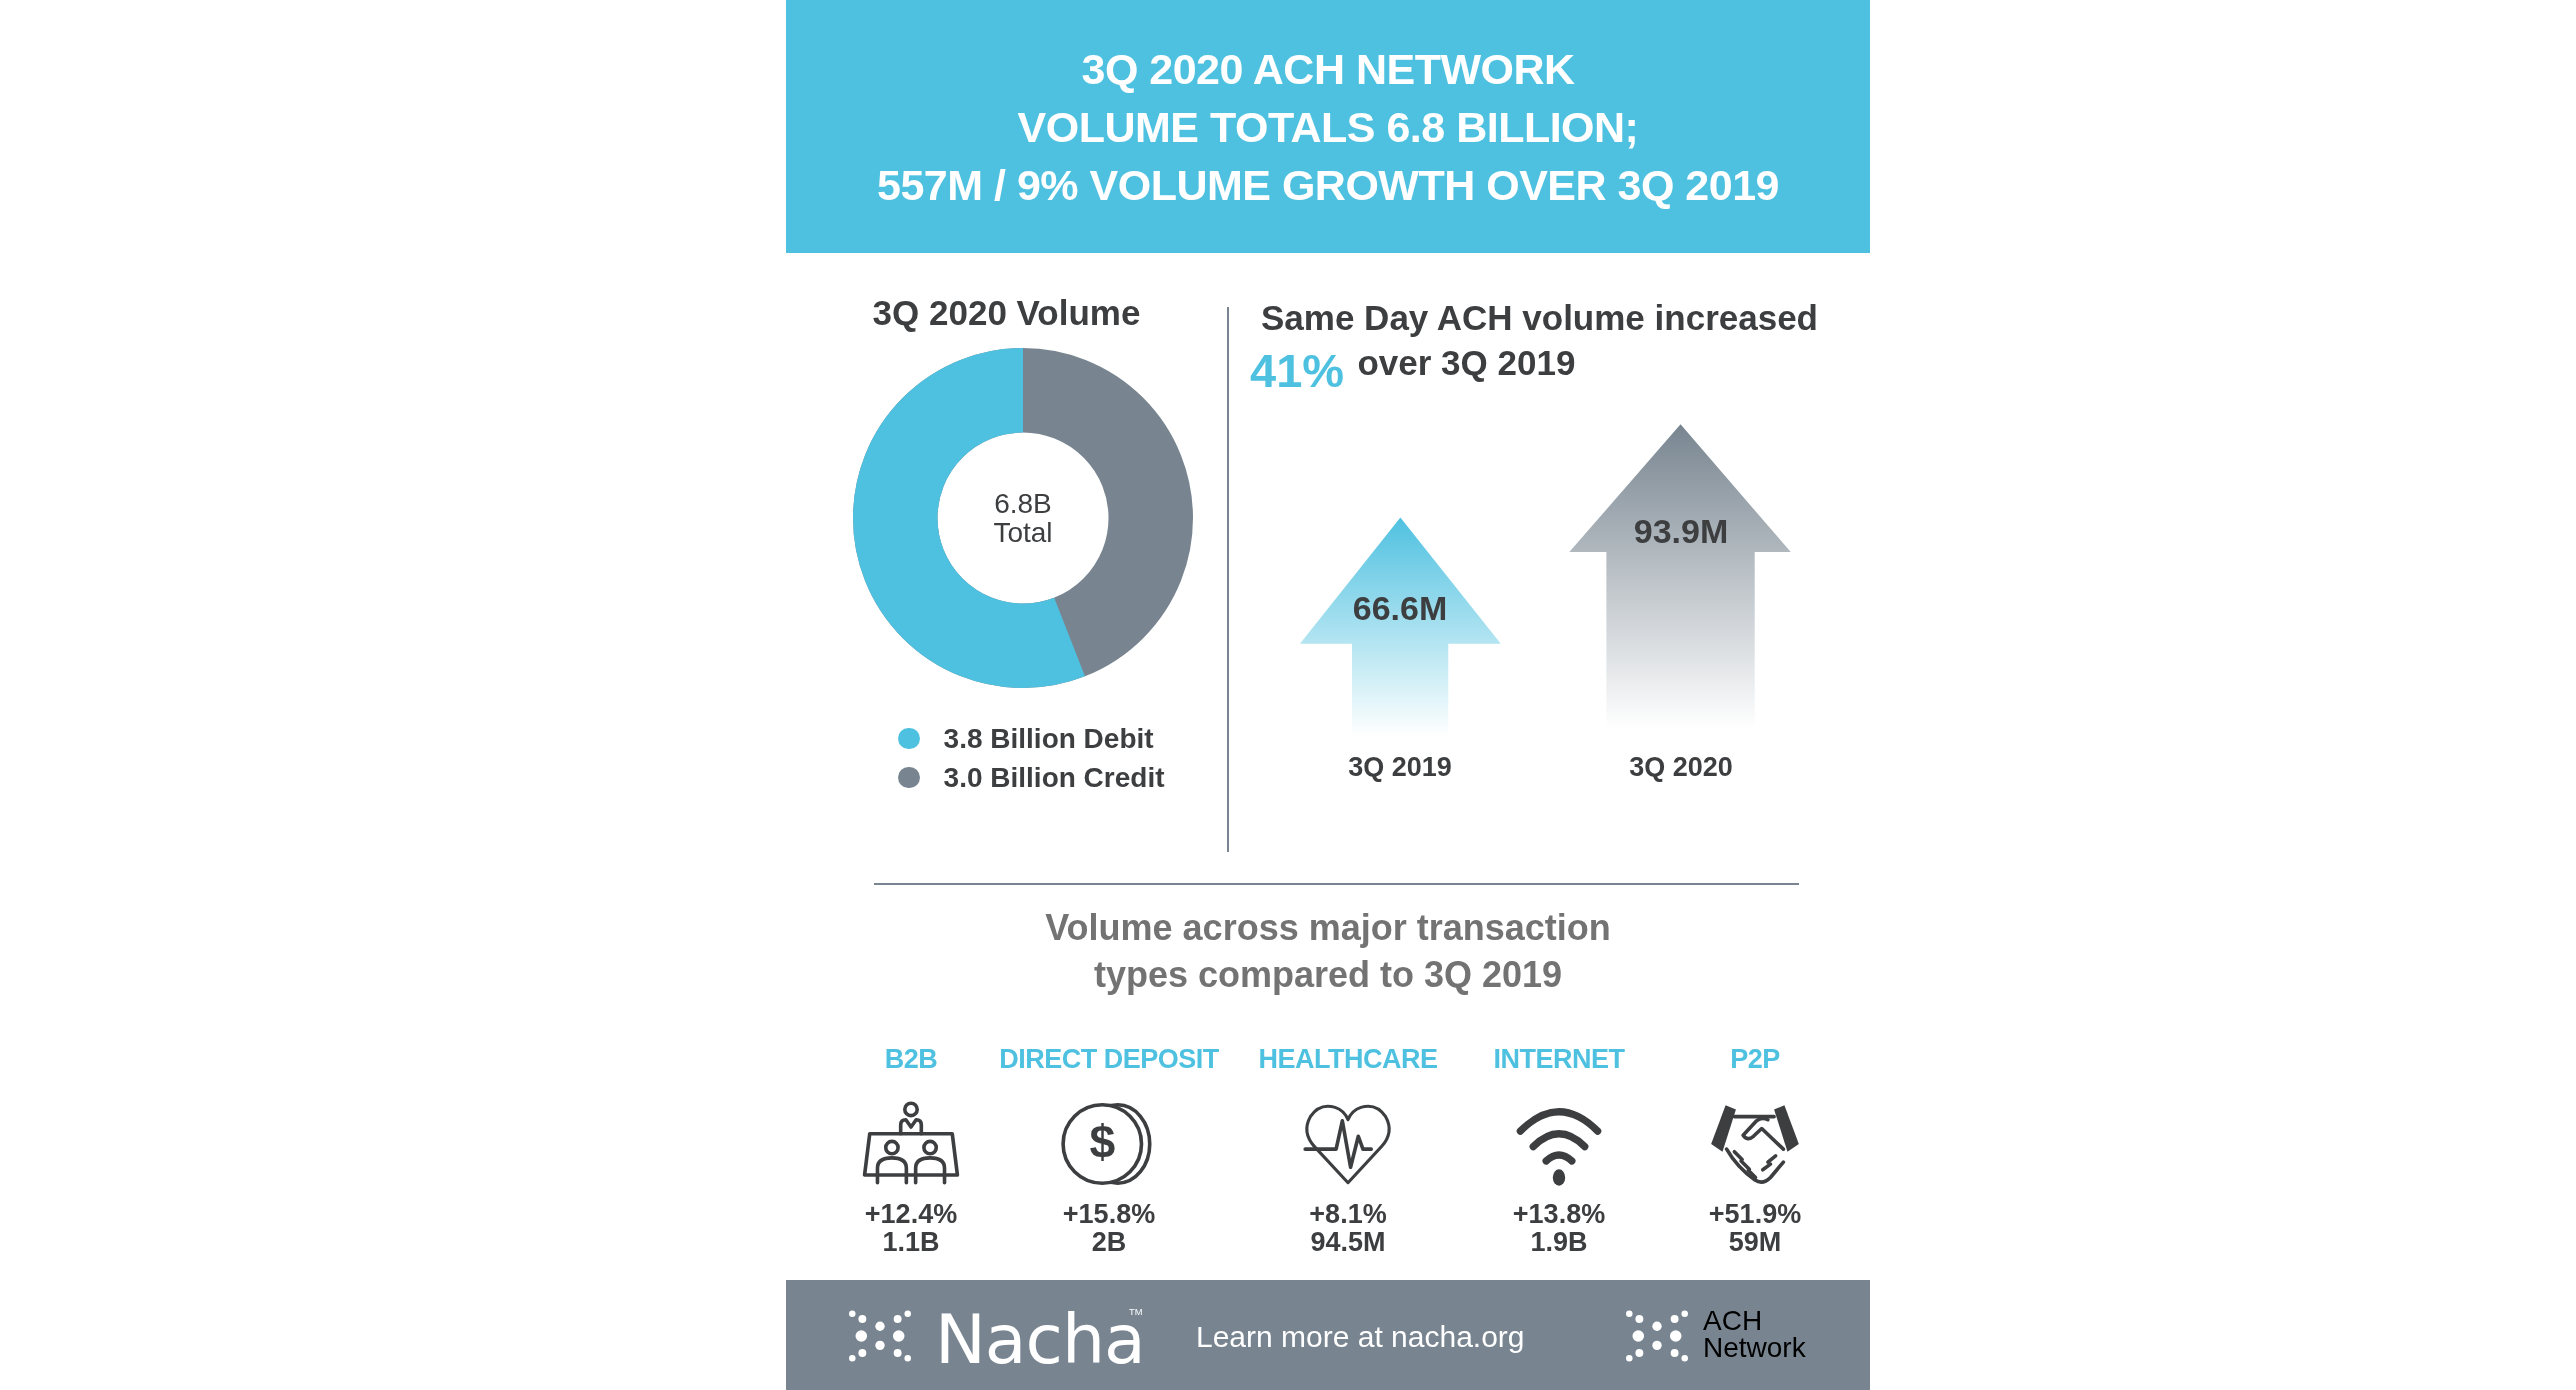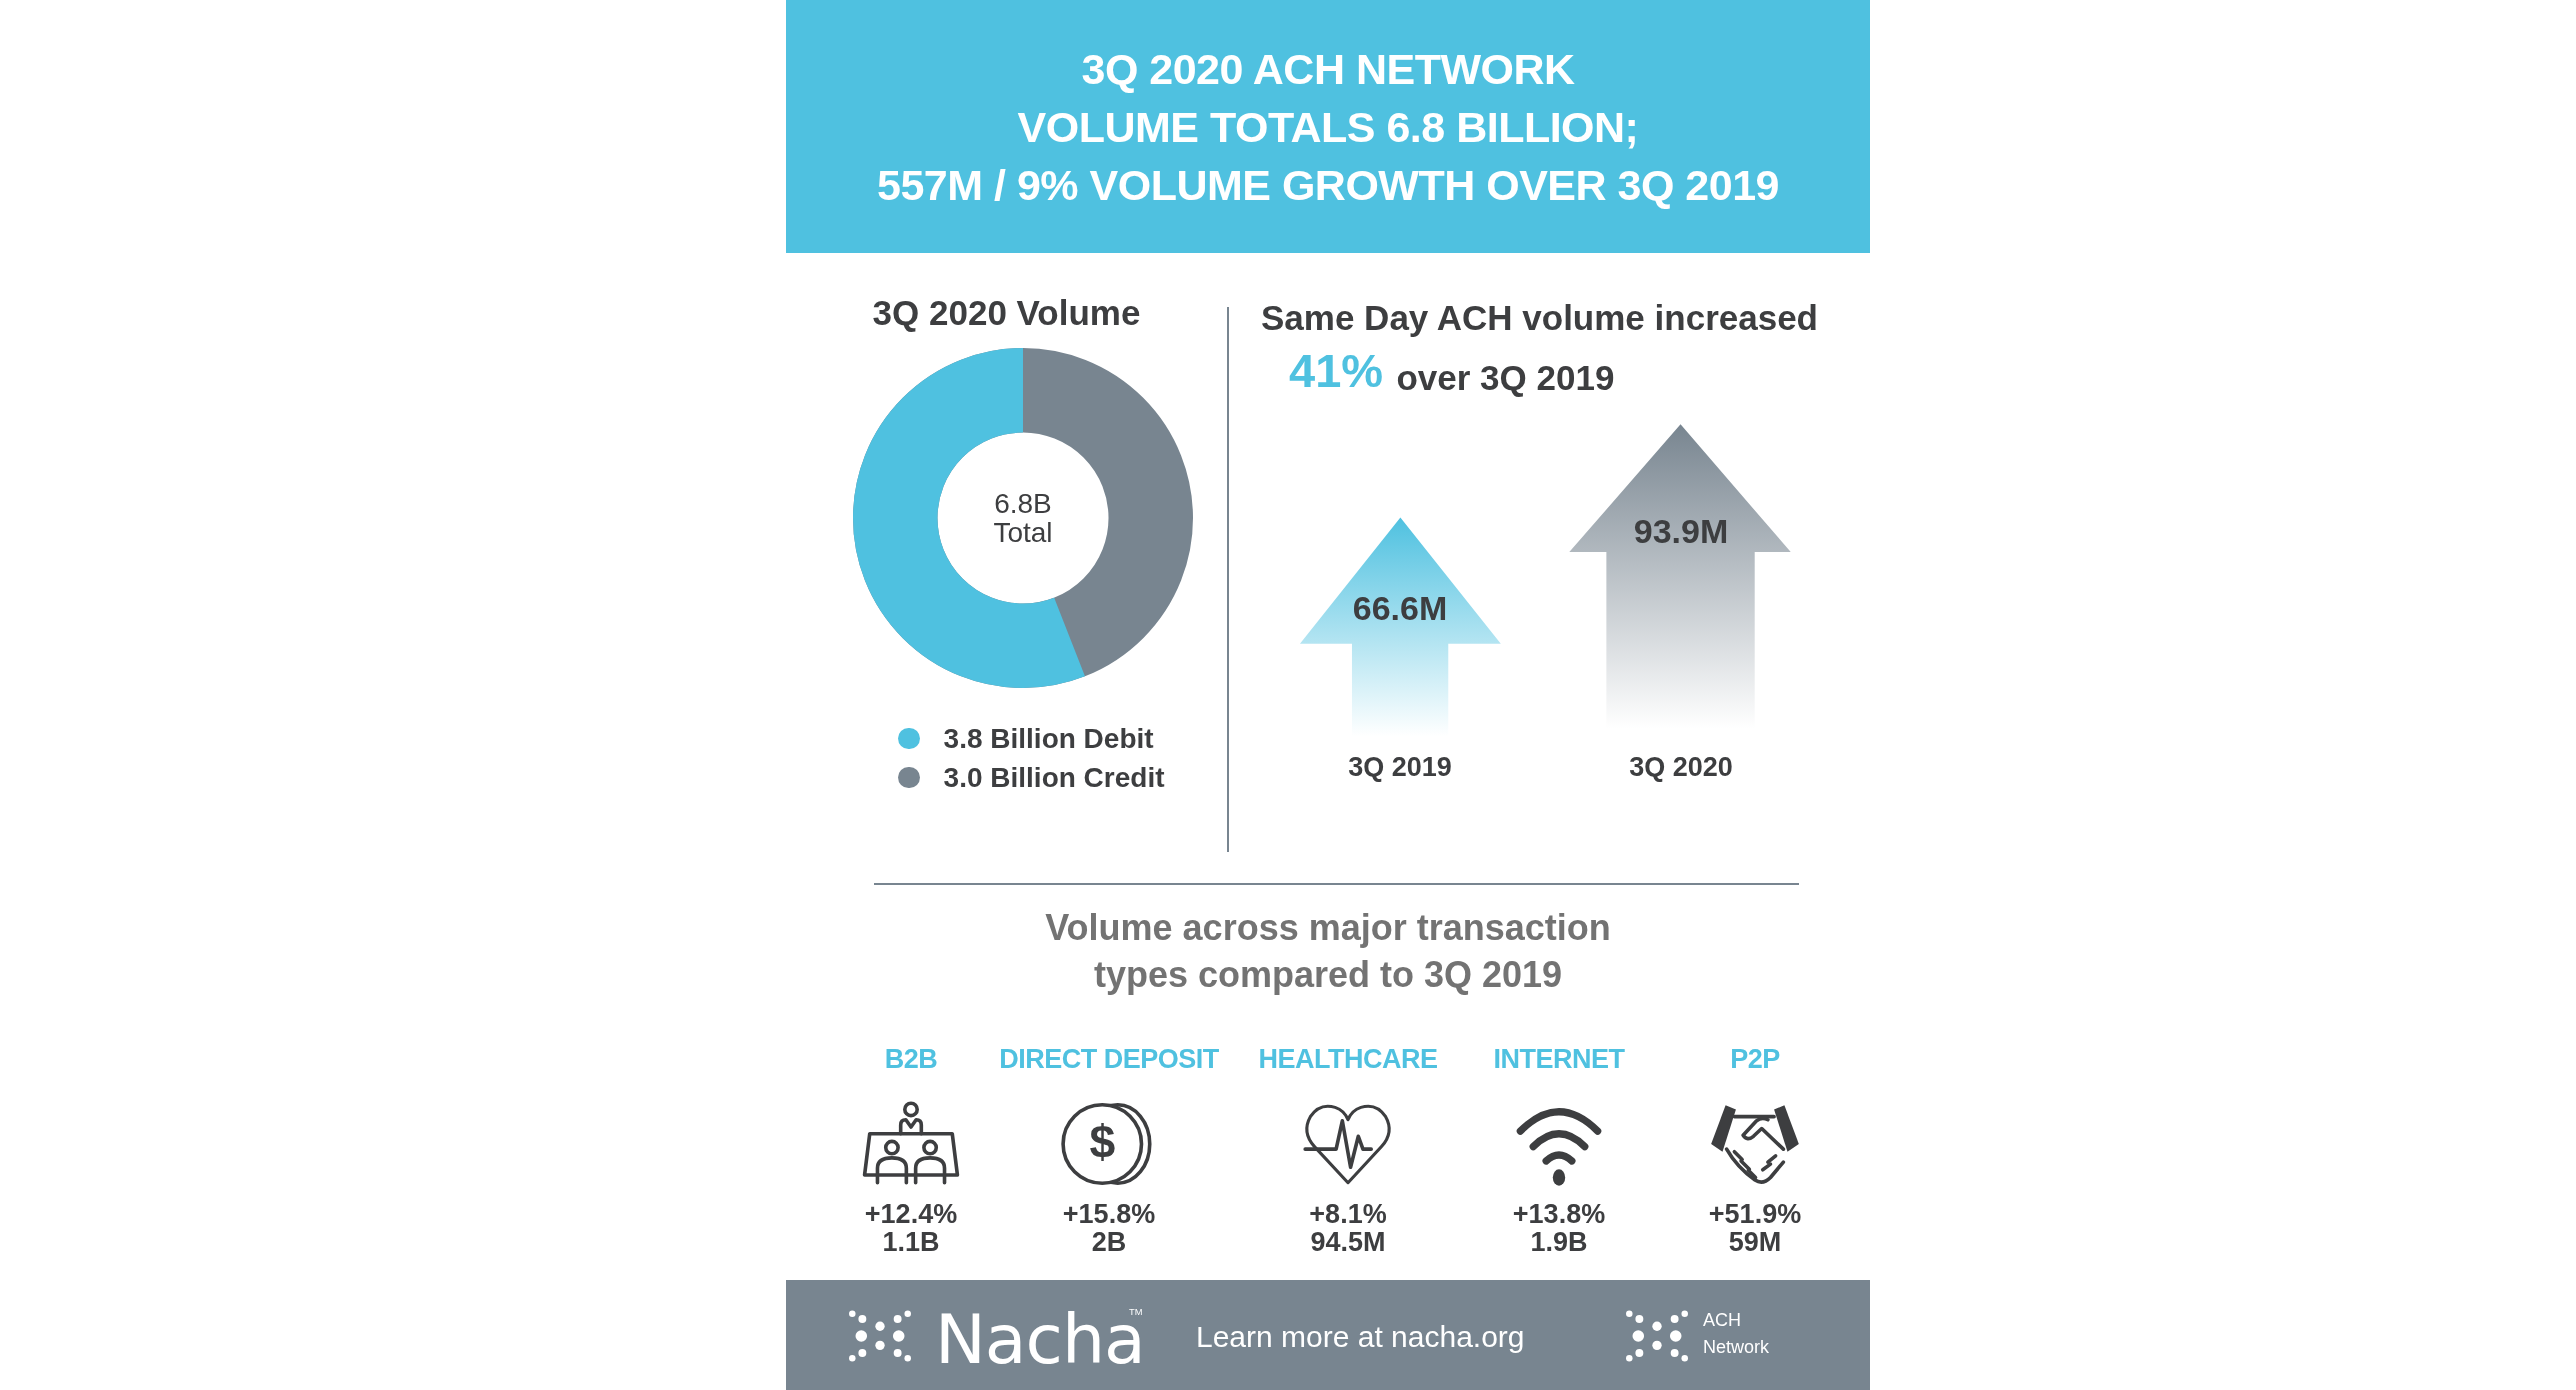--- a/index.html
+++ b/index.html
@@ -15,40 +15,40 @@
   .donut { position:absolute; left:67px; top:348px; width:340px; height:340px; }
   .donut-center { position:absolute; left:67px; top:348px; width:340px; height:340px;
                   display:flex; flex-direction:column; align-items:center; justify-content:center;
                   font-weight:normal; font-size:28px; line-height:29px; color:#3d3e40; }
   .legend { position:absolute; left:112px; top:719px; }
   .legend-row { display:flex; align-items:center; height:39px; }
   .legend-dot { width:21.6px; height:21.6px; border-radius:50%; margin-right:24px; }
   .legend-label { font-weight:bold; font-size:28px; white-space:nowrap; }
   .vdivider { position:absolute; left:441px; top:307px; width:2.1px; height:545px; background:#788590; }
   .sd-title { position:absolute; left:475px; top:294px; line-height:47px; }
-  .sd-sub { position:absolute; left:503px; top:343px; display:flex; align-items:flex-end; }
+  .sd-sub { position:absolute; left:464px; top:343px; display:flex; align-items:flex-start; }
   .sd-pct { font-weight:bold; font-size:47px; color:#4fc1e0; margin-right:13.4px; }
   .arrows { position:absolute; left:464px; top:422px; width:618px; height:392px; }
   .arrow-val { position:absolute; font-weight:bold; font-size:34px; color:#3d3e40; transform:translateX(-50%); white-space:nowrap; }
   .arrow-cat { position:absolute; font-weight:bold; font-size:27px; color:#3d3e40; transform:translateX(-50%); white-space:nowrap; }
   .hdivider { position:absolute; left:88px; top:883px; width:925px; height:2.1px; background:#788590; }
   .types-title { position:absolute; left:0; width:1084px; top:904px; text-align:center;
                  font-weight:bold; font-size:36px; line-height:47px; color:#737373; }
   .types { position:absolute; left:0; top:1023px; width:1084px; height:206px; }
   .type { position:absolute; top:0; width:216px; transform:translateX(-50%); display:flex; flex-direction:column; align-items:center;margin-top:21px; }
   .type-label { font-weight:bold; font-size:27px; color:#4fc1e0; white-space:nowrap; letter-spacing:-0.5px; height:36px; }
   .type-icon { width:98px; height:88px; margin-top:19.6px; }
   .type-pct { font-weight:bold; font-size:27px; color:#3d3e40; margin-top:12.4px; line-height:28px; }
   .type-vol { font-weight:bold; font-size:27px; color:#3d3e40; line-height:28px; }
   .footer { position:absolute; left:0; top:1280px; width:1084px; height:110px; background:#788590; }
   .logo-dots { position:absolute; }
   .nacha-word { position:absolute; left:149px; top:19.6px; color:#ffffff; font-size:68px; font-family:"DejaVu Sans", sans-serif; letter-spacing:-1px; }
   .tm { position:absolute; left:343px; top:27px; color:#ffffff; font-size:9.3px; }
   .learn { position:absolute; left:410px; top:40px; color:#ffffff; font-size:30px; white-space:nowrap; }
-  .ach { position:absolute; left:917px; top:27px; color:#ffffff; font-size:18px; line-height:27px; }
+  .ach { position:absolute; left:917px; top:27px; color:#000000; font-size:28px; line-height:27px; }
 </style>
 </head>
 <body>
 
 <div class="panel">
 
   <div class="header">
     <div class="line">3Q 2020 ACH NETWORK</div>
     <div class="line">VOLUME TOTALS 6.8 BILLION;</div>
     <div class="line">557M / 9% VOLUME GROWTH OVER 3Q 2019</div>

